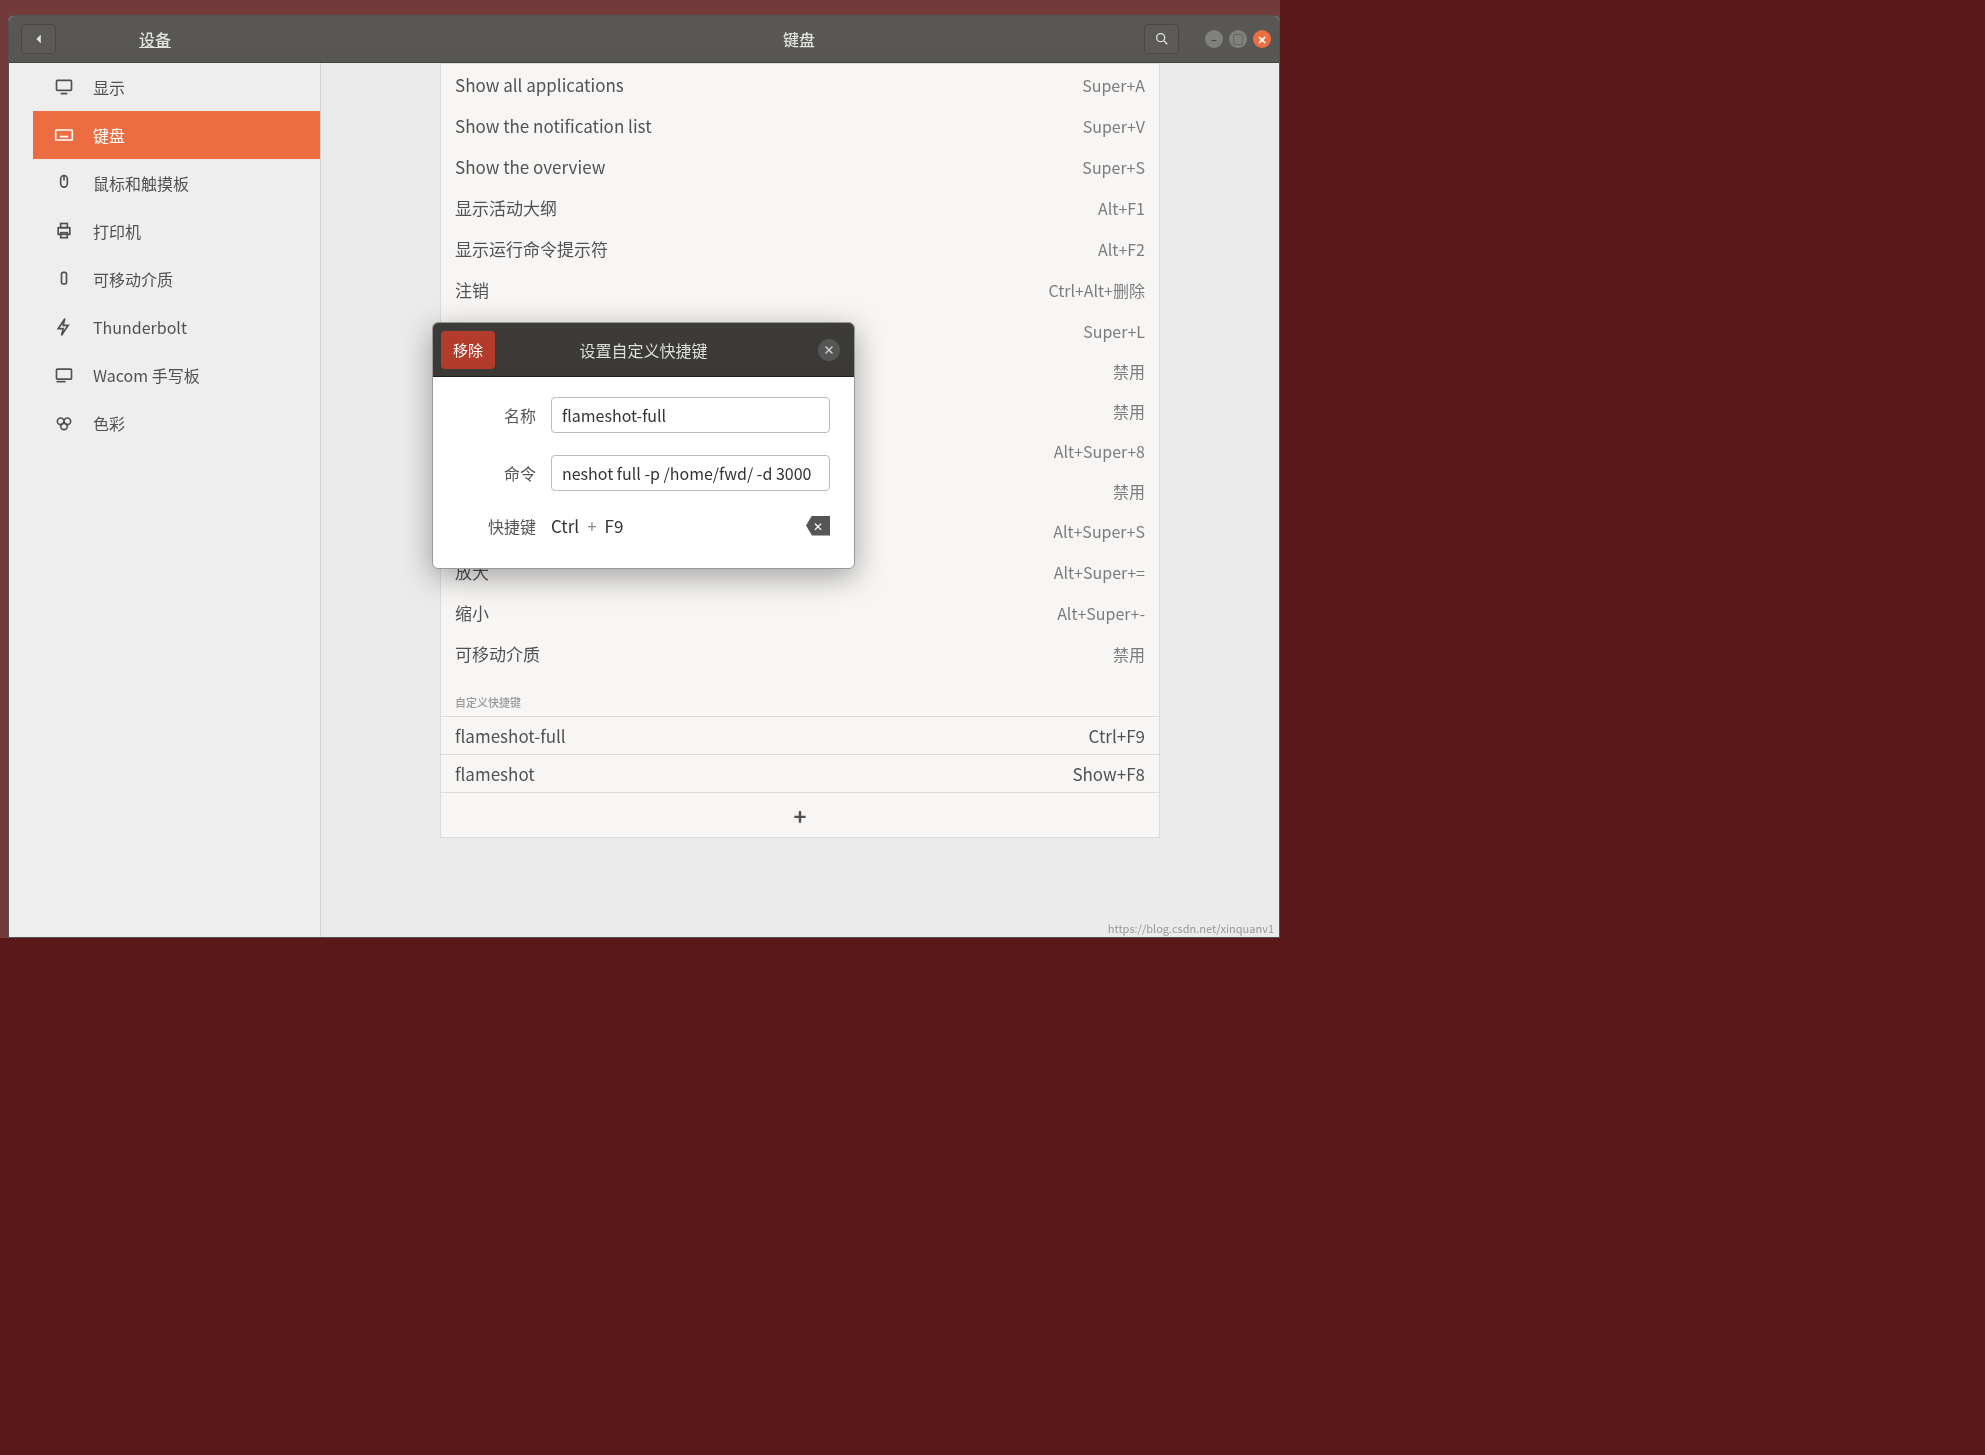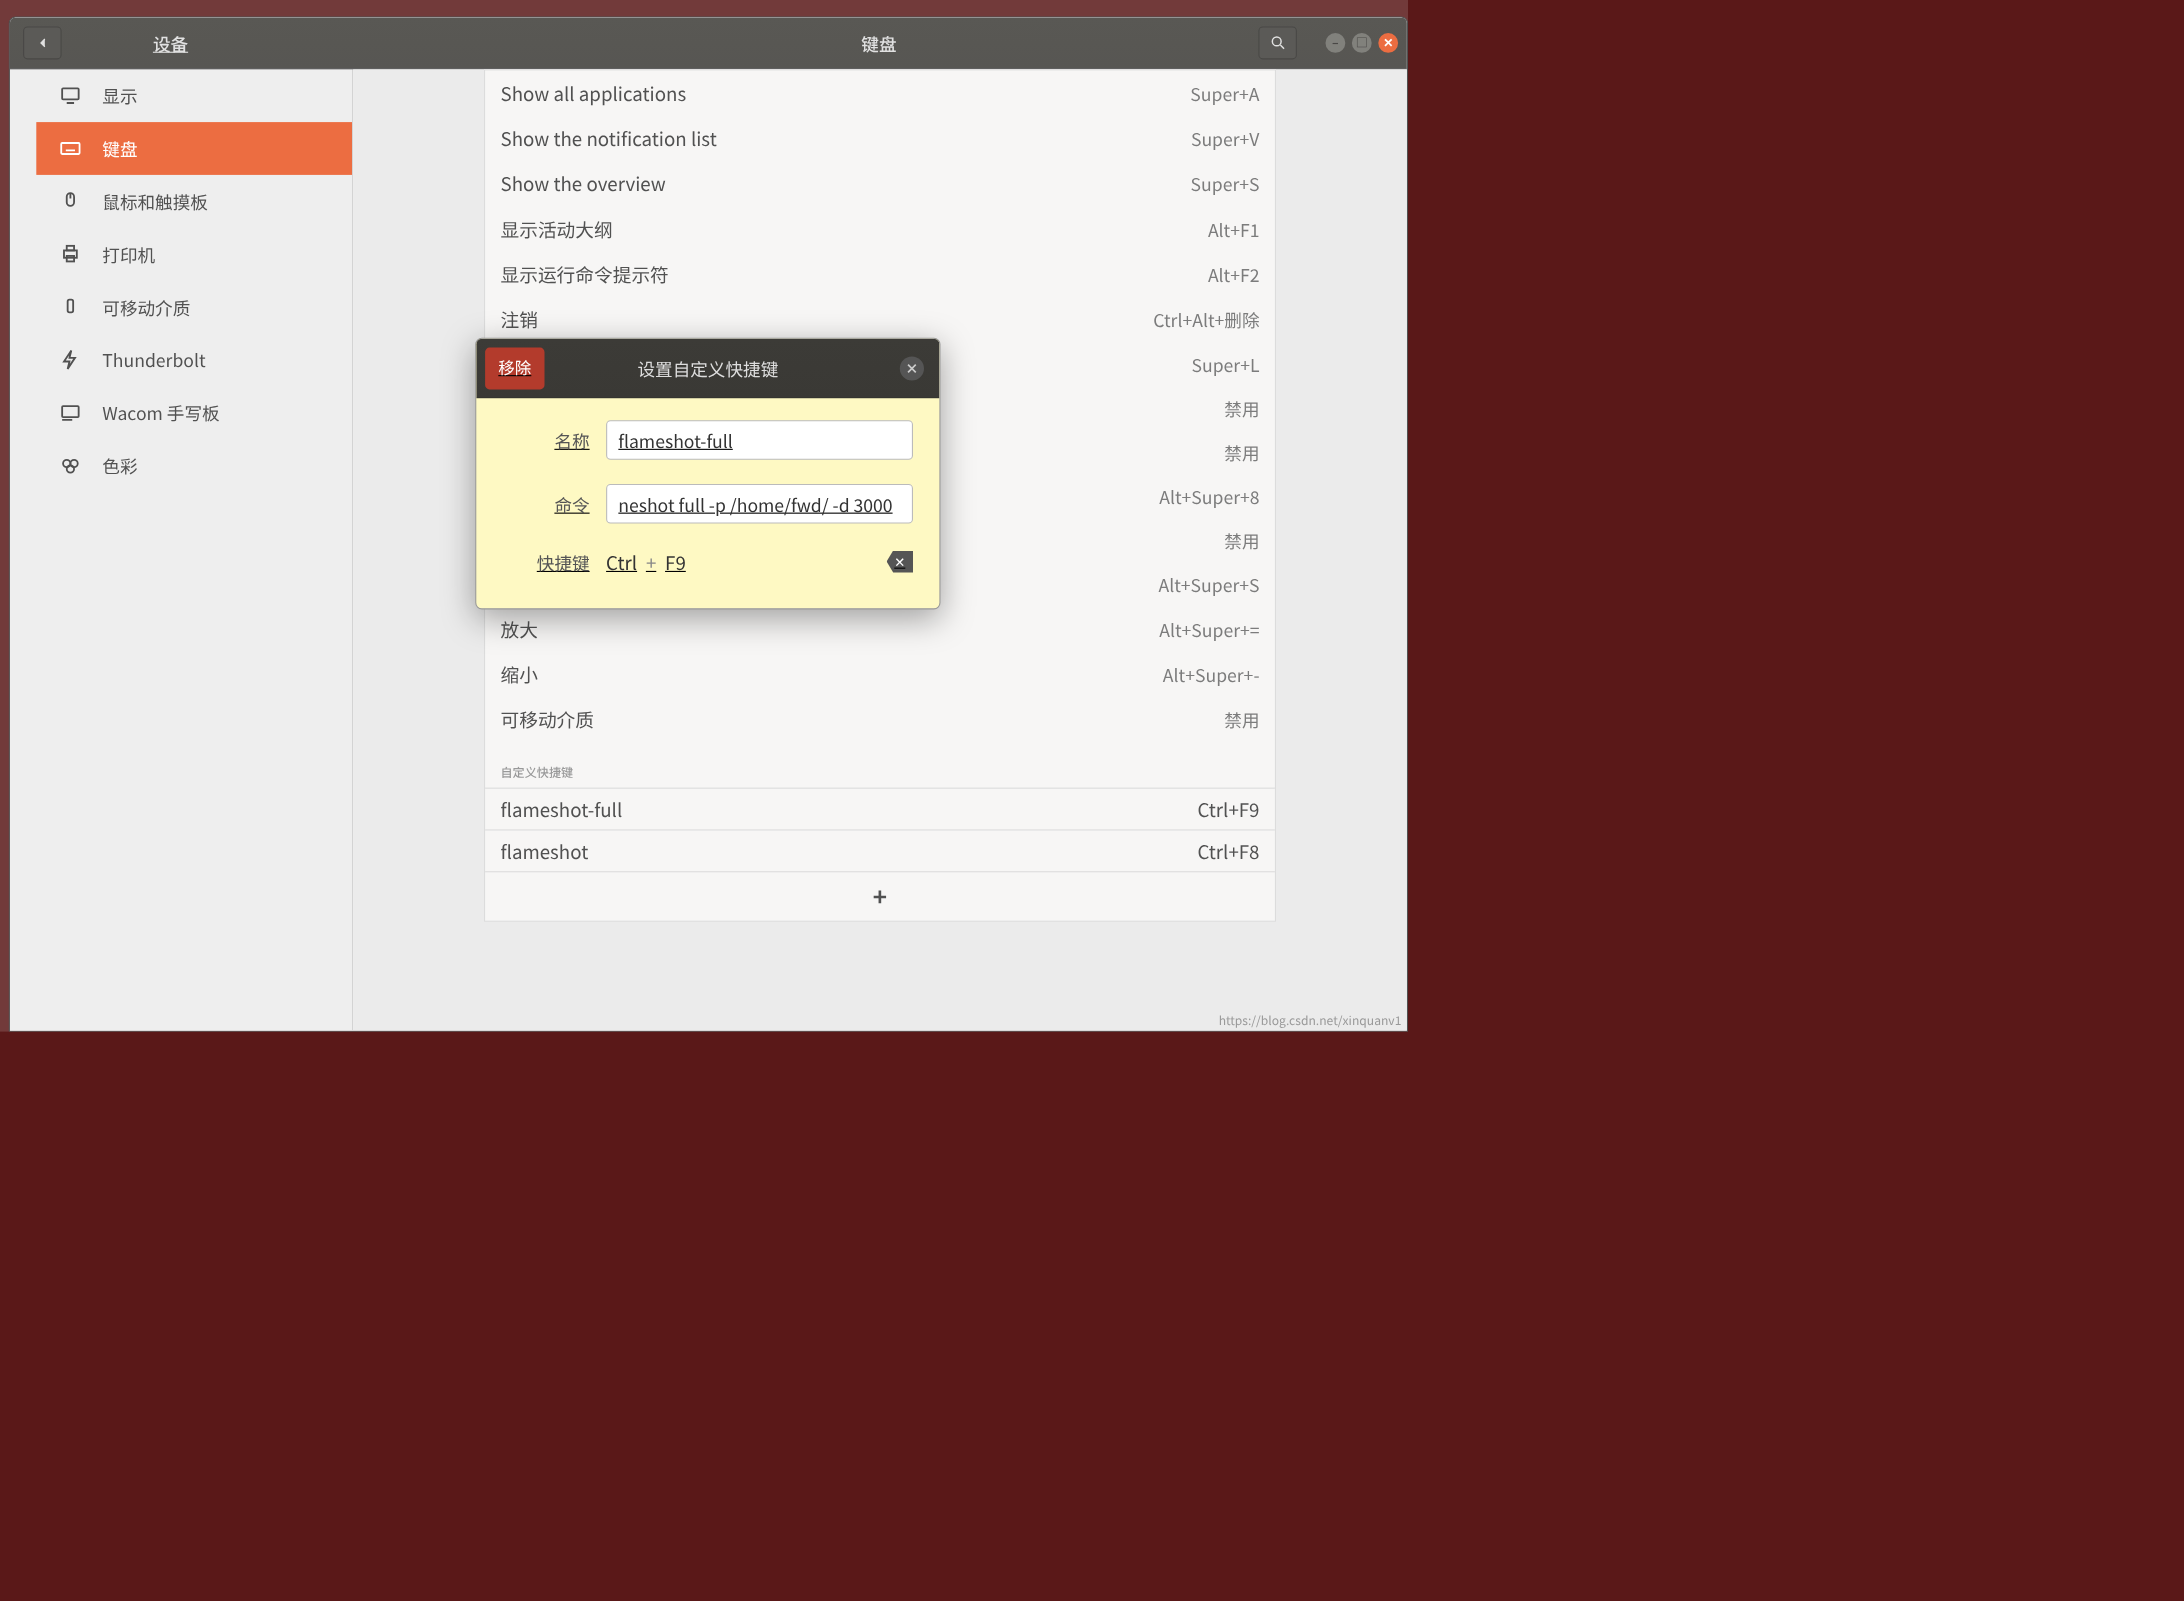--- a/index.html
+++ b/index.html
@@ -25,21 +25,21 @@
 .main { flex: 1; background: #e8e8e8; overflow-y: auto; padding: 0 30px 30px 30px; position: relative; }
 .shortcut-list { background: #f6f5f4; border: 1px solid #d6d6d6; margin: 0 auto; max-width: 720px; }
 .shortcut-row { display: flex; justify-content: space-between; align-items: center; padding: 8px 14px; font-size: 17px; color: #333; }
 .shortcut-row .key { color: #666; font-size: 16px; }
 .section-title { padding: 20px 14px 6px 14px; color: #888; font-size: 11px; font-weight: 500; }
 .custom-section { border-top: 1px solid #d6d6d6; }
 .custom-row { display: flex; justify-content: space-between; padding: 6px 14px; font-size: 17px; color: #333; border-top: 1px solid #d6d6d6; }
 .custom-row:first-child { border-top: none; }
 .add-row { text-align: center; padding: 6px; font-size: 22px; font-weight: bold; color: #333; border-top: 1px solid #d6d6d6; cursor: pointer; }
 .overlay { position: absolute; inset: 0; background: rgba(255,255,255,0.15); pointer-events: none; }
-.dialog { position: absolute; top: 307px; left: 432px; width: 423px; background: #fef9c3; border: 1px solid #999; border-radius: 6px; box-shadow: 0 8px 30px rgba(0,0,0,0.35); overflow: hidden; text-decoration: underline; }
+.dialog { position: absolute; top: 322px; left: 432px; width: 423px; background: #ffffff; border: 1px solid #999; border-radius: 6px; box-shadow: 0 8px 30px rgba(0,0,0,0.35); overflow: hidden; }
 .dialog-header { height: 54px; background: linear-gradient(#3c3b37, #3a3935); display: flex; align-items: center; position: relative; color: #ddd; border-bottom: 1px solid #222; }
 .dialog-header .remove-btn { margin-left: 8px; height: 38px; padding: 0 12px; background: #b33b2c; color: #fff; border: none; border-radius: 4px; font-size: 15px; cursor: pointer; }
 .dialog-header .dlg-title { position: absolute; left: 50%; transform: translateX(-50%); font-size: 16px; color: #ddd; }
 .dialog-header .dlg-close { position: absolute; right: 14px; width: 22px; height: 22px; border-radius: 50%; background: #555; color: #ccc; display: flex; align-items: center; justify-content: center; cursor: pointer; font-size: 14px; }
 .dialog-body { padding: 20px 24px 30px 38px; }
 .form-row { display: flex; align-items: center; margin-bottom: 22px; }
 .form-row label { width: 65px; text-align: right; margin-right: 15px; color: #555; font-size: 16px; }
 .form-row input { flex: 1; height: 36px; border: 1px solid #bbb; border-radius: 4px; padding: 0 10px; font-size: 16px; color: #333; background: #fff; }
 .form-row .key-display { display: flex; align-items: center; gap: 8px; font-size: 17px; color: #333; }
 .form-row .clear-key { margin-left: auto; width: 24px; height: 20px; background: #555; color: #fff; border-radius: 2px 0 0 2px; display: flex; align-items: center; justify-content: center; font-size: 12px; cursor: pointer; clip-path: polygon(25% 0, 100% 0, 100% 100%, 25% 100%, 0 50%); }
@@ -212,21 +212,21 @@
             <span class="key">禁用</span>
           </div>
           <div class="section-title">自定义快捷键</div>
         <div class="custom-section" id="custom-section">
             <div class="custom-row">
               <span>flameshot-full</span>
               <span class="key">Ctrl+F9</span>
             </div>
             <div class="custom-row">
               <span>flameshot</span>
-              <span class="key">Ctrl+F8</span>
+              <span class="key">Show+F8</span>
             </div>
           </div>
         <div class="add-row">+</div>
       </div>
     </div>
   </div>
 </div>
 
 <div class="overlay"></div>
 

